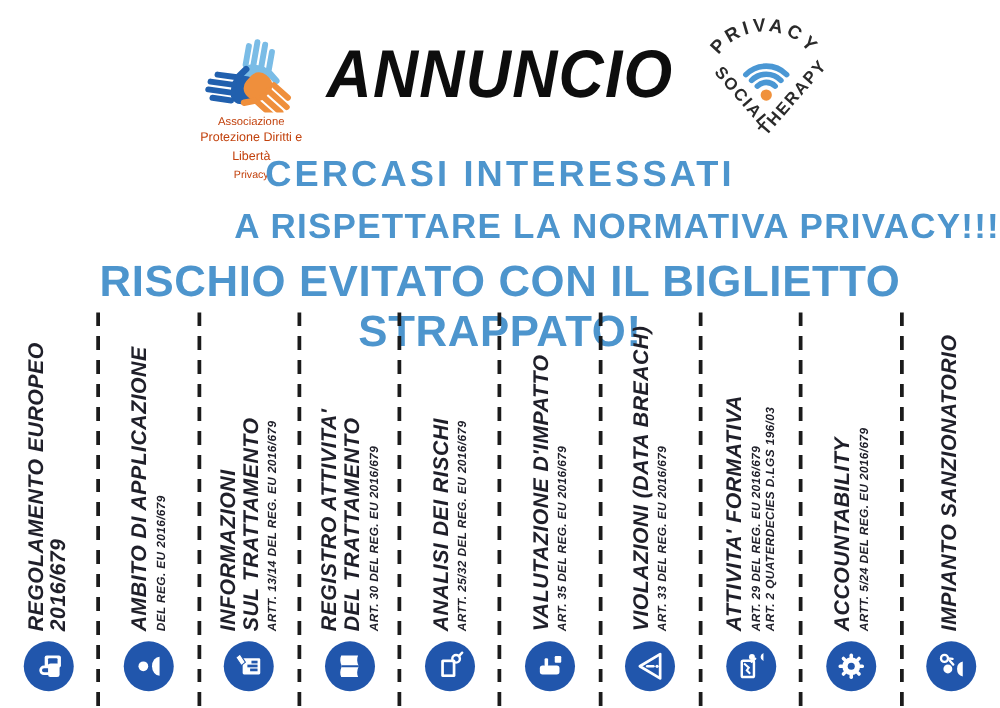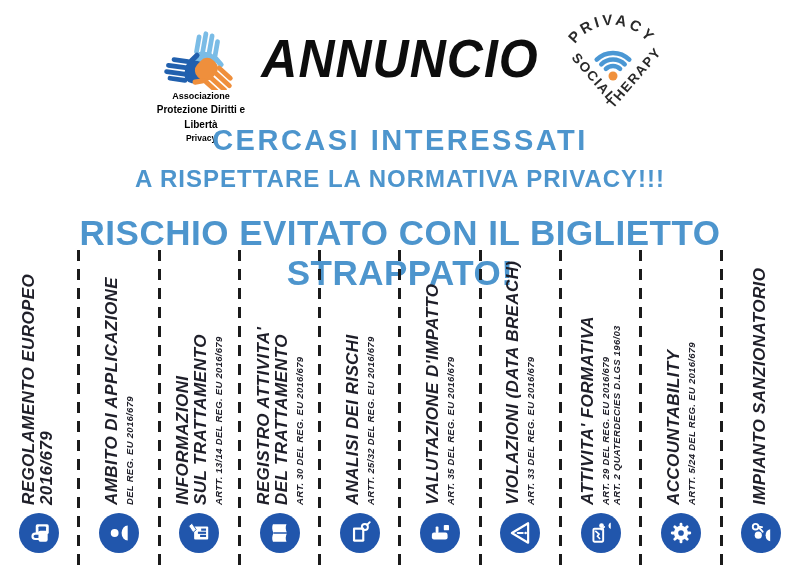--- a/index.html
+++ b/index.html
@@ -7,29 +7,29 @@
     position:relative;width:800px;height:566px;background:#ffffff;overflow:hidden;
     font-family:"Liberation Sans", sans-serif;
   }
   
   .main-title{
     position:absolute;top:30px;left:0;width:100%;text-align:center;
     font-size:50px;font-weight:bold;font-style:italic;color:#0d0d0d;
     letter-spacing:1px;transform:scaleY(1.08);
   }
   .assoc-logo{position:absolute;left:146px;top:16px;width:110px;text-align:center;}
-  .assoc-logo .assoc-text{margin-top:-4px;color:#000000;font-weight:bold;line-height:1.45;}
+  .assoc-logo .assoc-text{margin-top:-4px;color:#c2410c;font-weight:normal;line-height:1.45;}
   .assoc-text .l1{font-size:9px;}
   .assoc-text .l2{font-size:10px;}
   .assoc-text .l3{font-size:8.5px;}
   .pst-logo{position:absolute;left:554px;top:8px;width:116px;height:110px;}
   
   .slogan{position:absolute;top:124px;left:0;width:100%;text-align:center;color:#4d95cd;font-weight:bold;}
   .slogan .s1{font-size:29px;letter-spacing:2.5px;margin:0 0 8px 0;}
-  .slogan .s2{font-size:24px;letter-spacing:1px;margin:0 0 20px 0;}
+  .slogan .s2{font-size:28px;letter-spacing:1px;margin:0 0 9px 0;text-align:right;}
   .slogan .s3{font-size:35px;letter-spacing:0.5px;margin:0;}
   
   .tickets{position:absolute;left:0;top:250px;right:0;bottom:0;display:flex;}
   .ticket{position:relative;flex:1 1 0;}
   .tear-line{
     flex:0 0 3px;width:3px;
     background:repeating-linear-gradient(to bottom,#1b1b1b 0 11px,transparent 11px 19px);
   }
   .ticket-rot{
     position:absolute;left:50%;top:131px;width:248px;height:74px;

